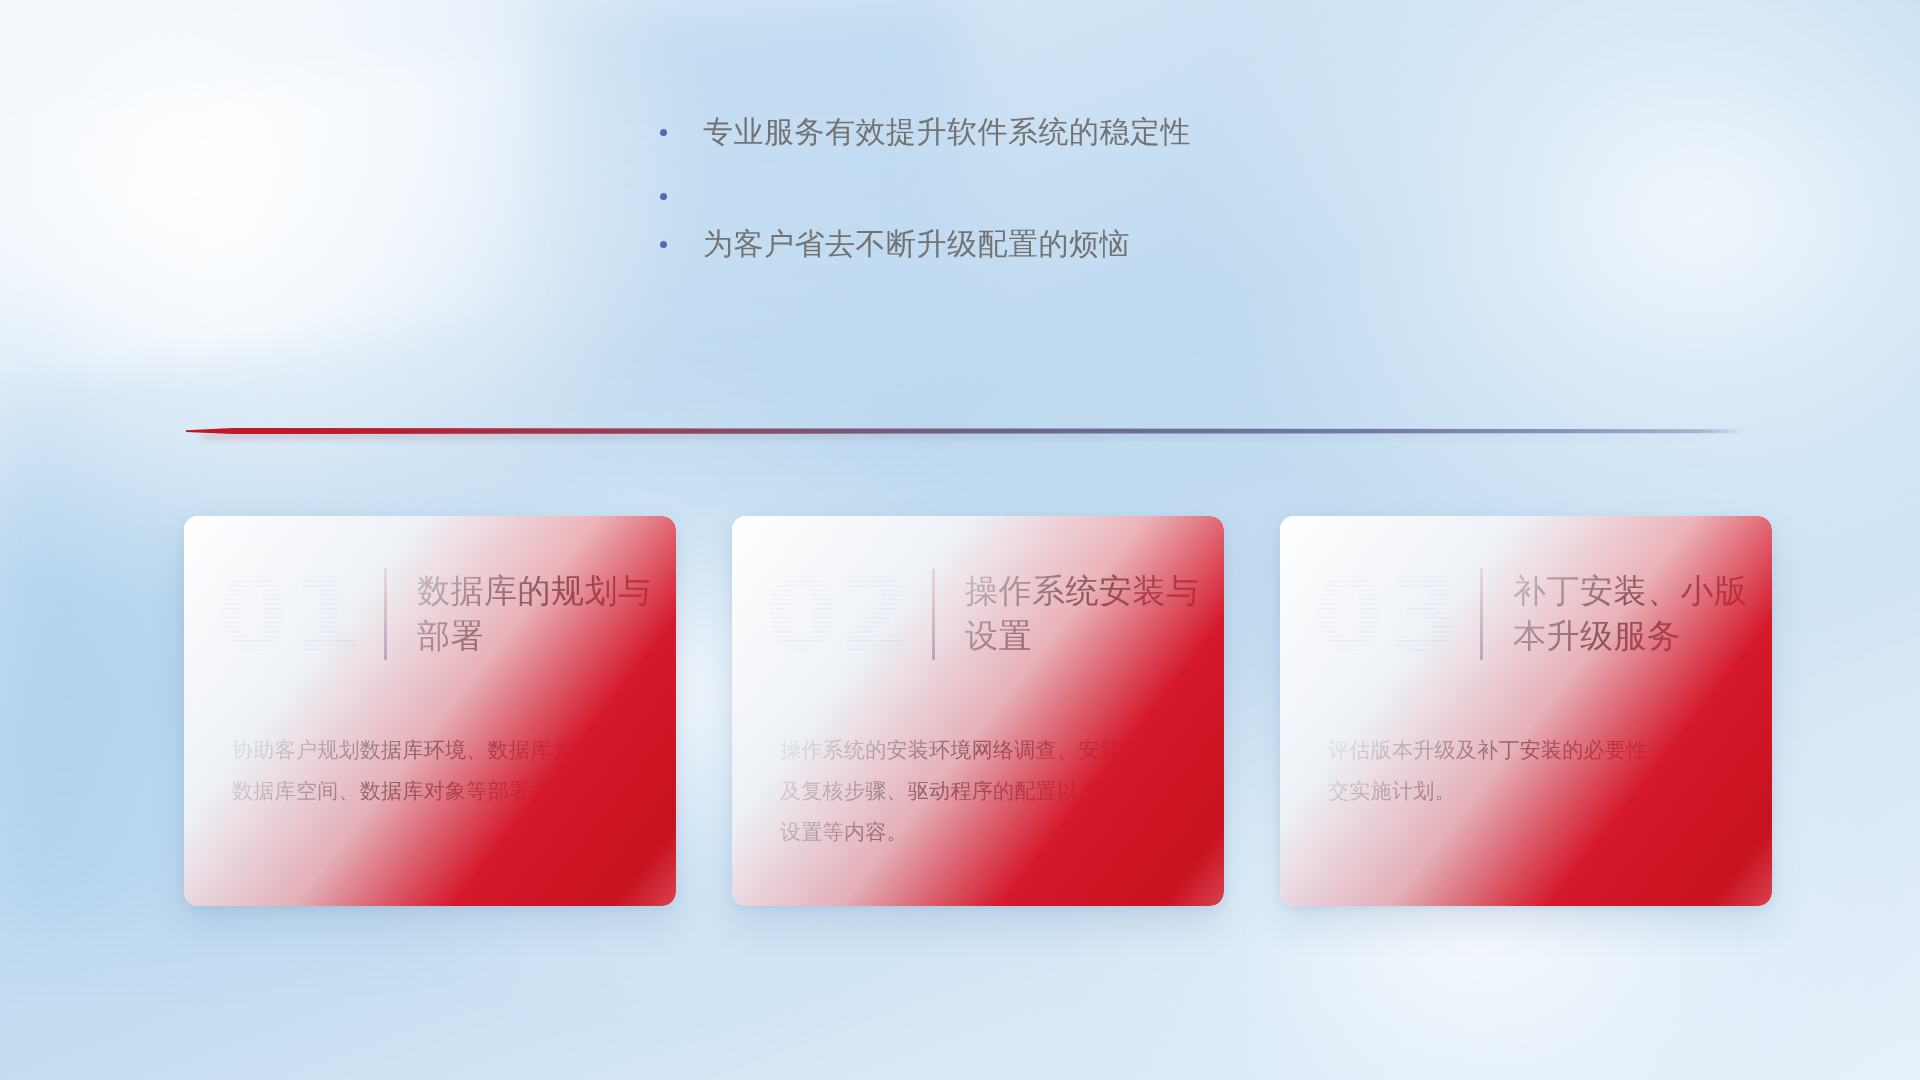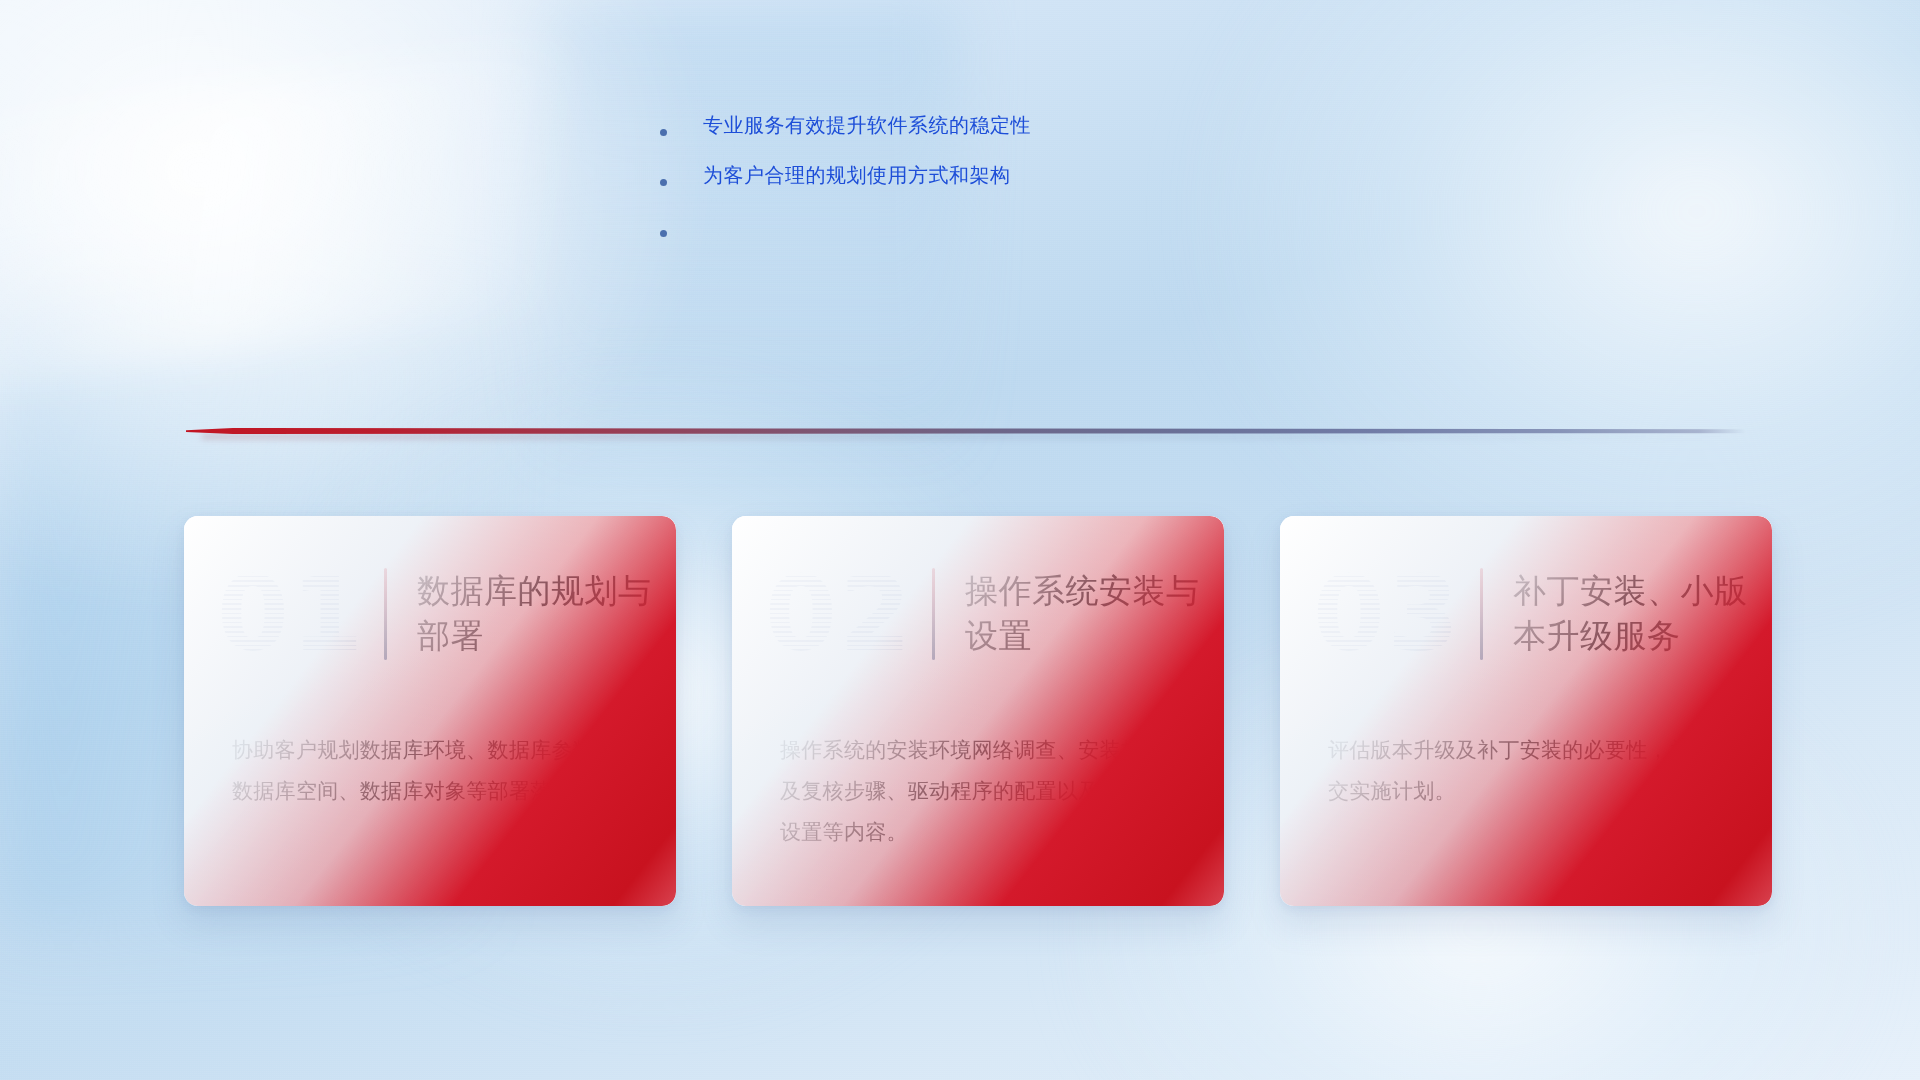--- a/index.html
+++ b/index.html
@@ -65,22 +65,22 @@
     position:absolute;left:660px;top:112px;
     display:flex;flex-direction:column;gap:24px;
   }
   .bullet-row{display:flex;align-items:flex-start;}
   .bullet-dot{
     width:7px;height:7px;border-radius:50%;
     background:#4b6fae;
     margin-top:17px;margin-right:36px;flex:0 0 auto;
   }
   .bullet-text{
-    font-size:20px;line-height:1.32;
-    color:#1d4ed8;
+    font-size:30px;line-height:1.32;
+    color:#737373;
     letter-spacing:.5px;
     white-space:nowrap;
     font-weight:500;
   }
 
   
   .divider-wrap{
     position:absolute;left:186px;top:424px;width:1560px;height:14px;
   }
   .divider{
@@ -189,24 +189,24 @@
   <div class="bg-noise"></div>
 </div>
 
 <div class="bullets">
   <div class="bullet-row">
     <span class="bullet-dot"></span>
     <span class="bullet-text">专业服务有效提升软件系统的稳定性</span>
   </div>
   <div class="bullet-row">
     <span class="bullet-dot"></span>
-    <span class="bullet-text">为客户合理的规划使用方式和架构</span>
   </div>
   <div class="bullet-row">
     <span class="bullet-dot"></span>
+    <span class="bullet-text">为客户省去不断升级配置的烦恼</span>
   </div>
 </div>
 
 <div class="divider-wrap">
   <div class="divider-shadow"></div>
   <div class="divider"></div>
 </div>
 
 <div class="cards">
 

